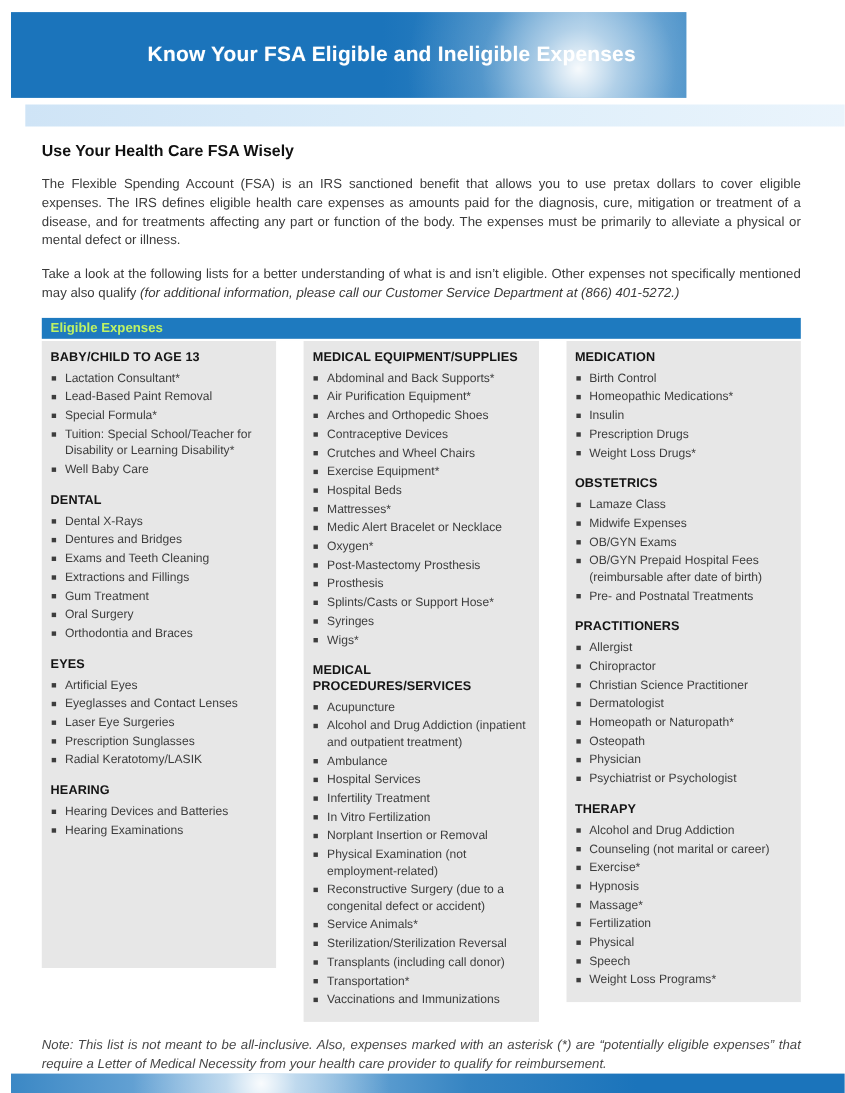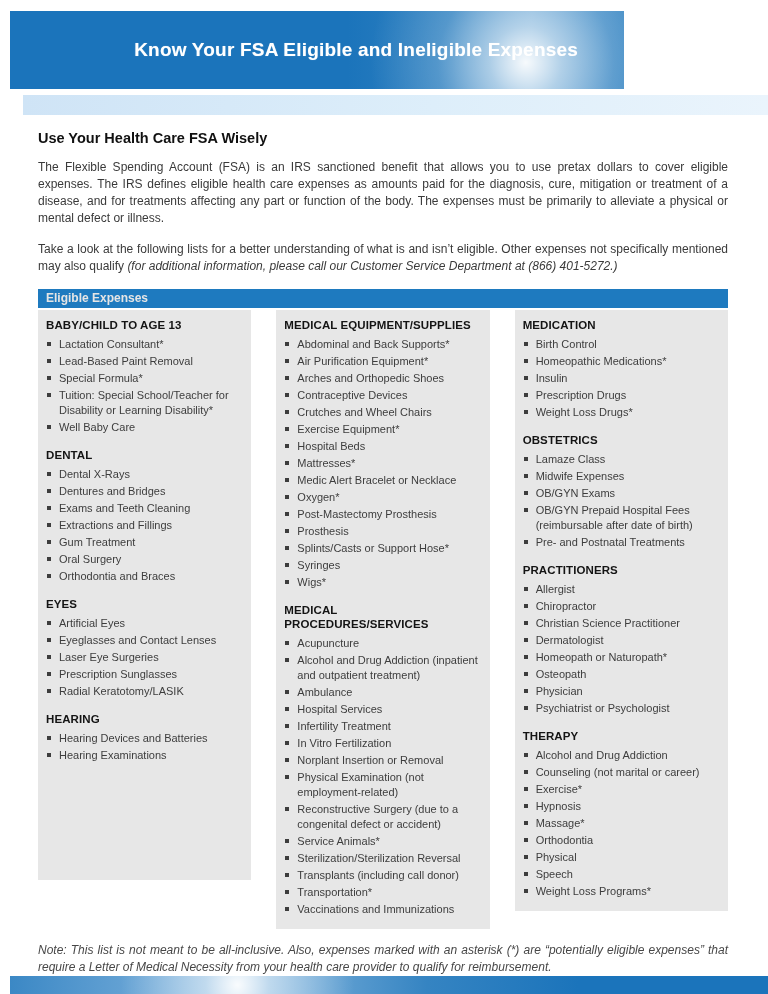--- a/index.html
+++ b/index.html
@@ -23,21 +23,21 @@
     position:absolute; left:23px; top:95px; width:745px; height:20px;
     background:linear-gradient(90deg, #cfe4f6 0%, #ddeefa 55%, #eaf4fc 100%);
   }
   .content { position:absolute; left:38px; top:130px; width:690px; }
   .page-heading { font-size:14.5px; font-weight:bold; color:#111111; margin-bottom:13px; }
   .intro-p {
     font-size:12px; color:#3a3a3a; line-height:17px; text-align:justify; margin-bottom:14px;
   }
   .intro-p .it { font-style:italic; }
   .exp-header {
-    background:var(--bar-blue,#1e7abf); color:#e5e5e5; font-weight:bold; font-size:12px;
+    background:var(--bar-blue,#1e7abf); color:#bef264; font-weight:bold; font-size:12px;
     height:19px; line-height:19px; padding-left:8px; margin-top:4px;
   }
   .columns { display:flex; gap:25px; margin-top:2px; align-items:flex-start; }
   .col {
     flex:1; background:var(--column-gray,#e7e7e7); padding:8px 8px 10px 8px; min-height:570px;
   }
   .sec-title {
     font-weight:bold; font-size:11.5px; color:#141414; line-height:14px;
     margin:13px 0 5px 0; letter-spacing:0.1px;
   }
@@ -195,21 +195,21 @@
           </ul>
         </div>
         <div class="section">
           <div class="sec-title">THERAPY</div>
           <ul>
             <li>Alcohol and Drug Addiction</li>
             <li>Counseling (not marital or career)</li>
             <li>Exercise*</li>
             <li>Hypnosis</li>
             <li>Massage*</li>
-            <li>Orthodontia</li>
+            <li>Fertilization</li>
             <li>Physical</li>
             <li>Speech</li>
             <li>Weight Loss Programs*</li>
           </ul>
         </div>
       </div>
   </div>
 
   <p class="note">Note: This list is not meant to be all-inclusive. Also, expenses marked with an asterisk (*) are “potentially eligible expenses” that require a Letter of Medical Necessity from your health care provider to qualify for reimbursement.</p>
   <div class="doc-code">CHC-010 052010</div>

